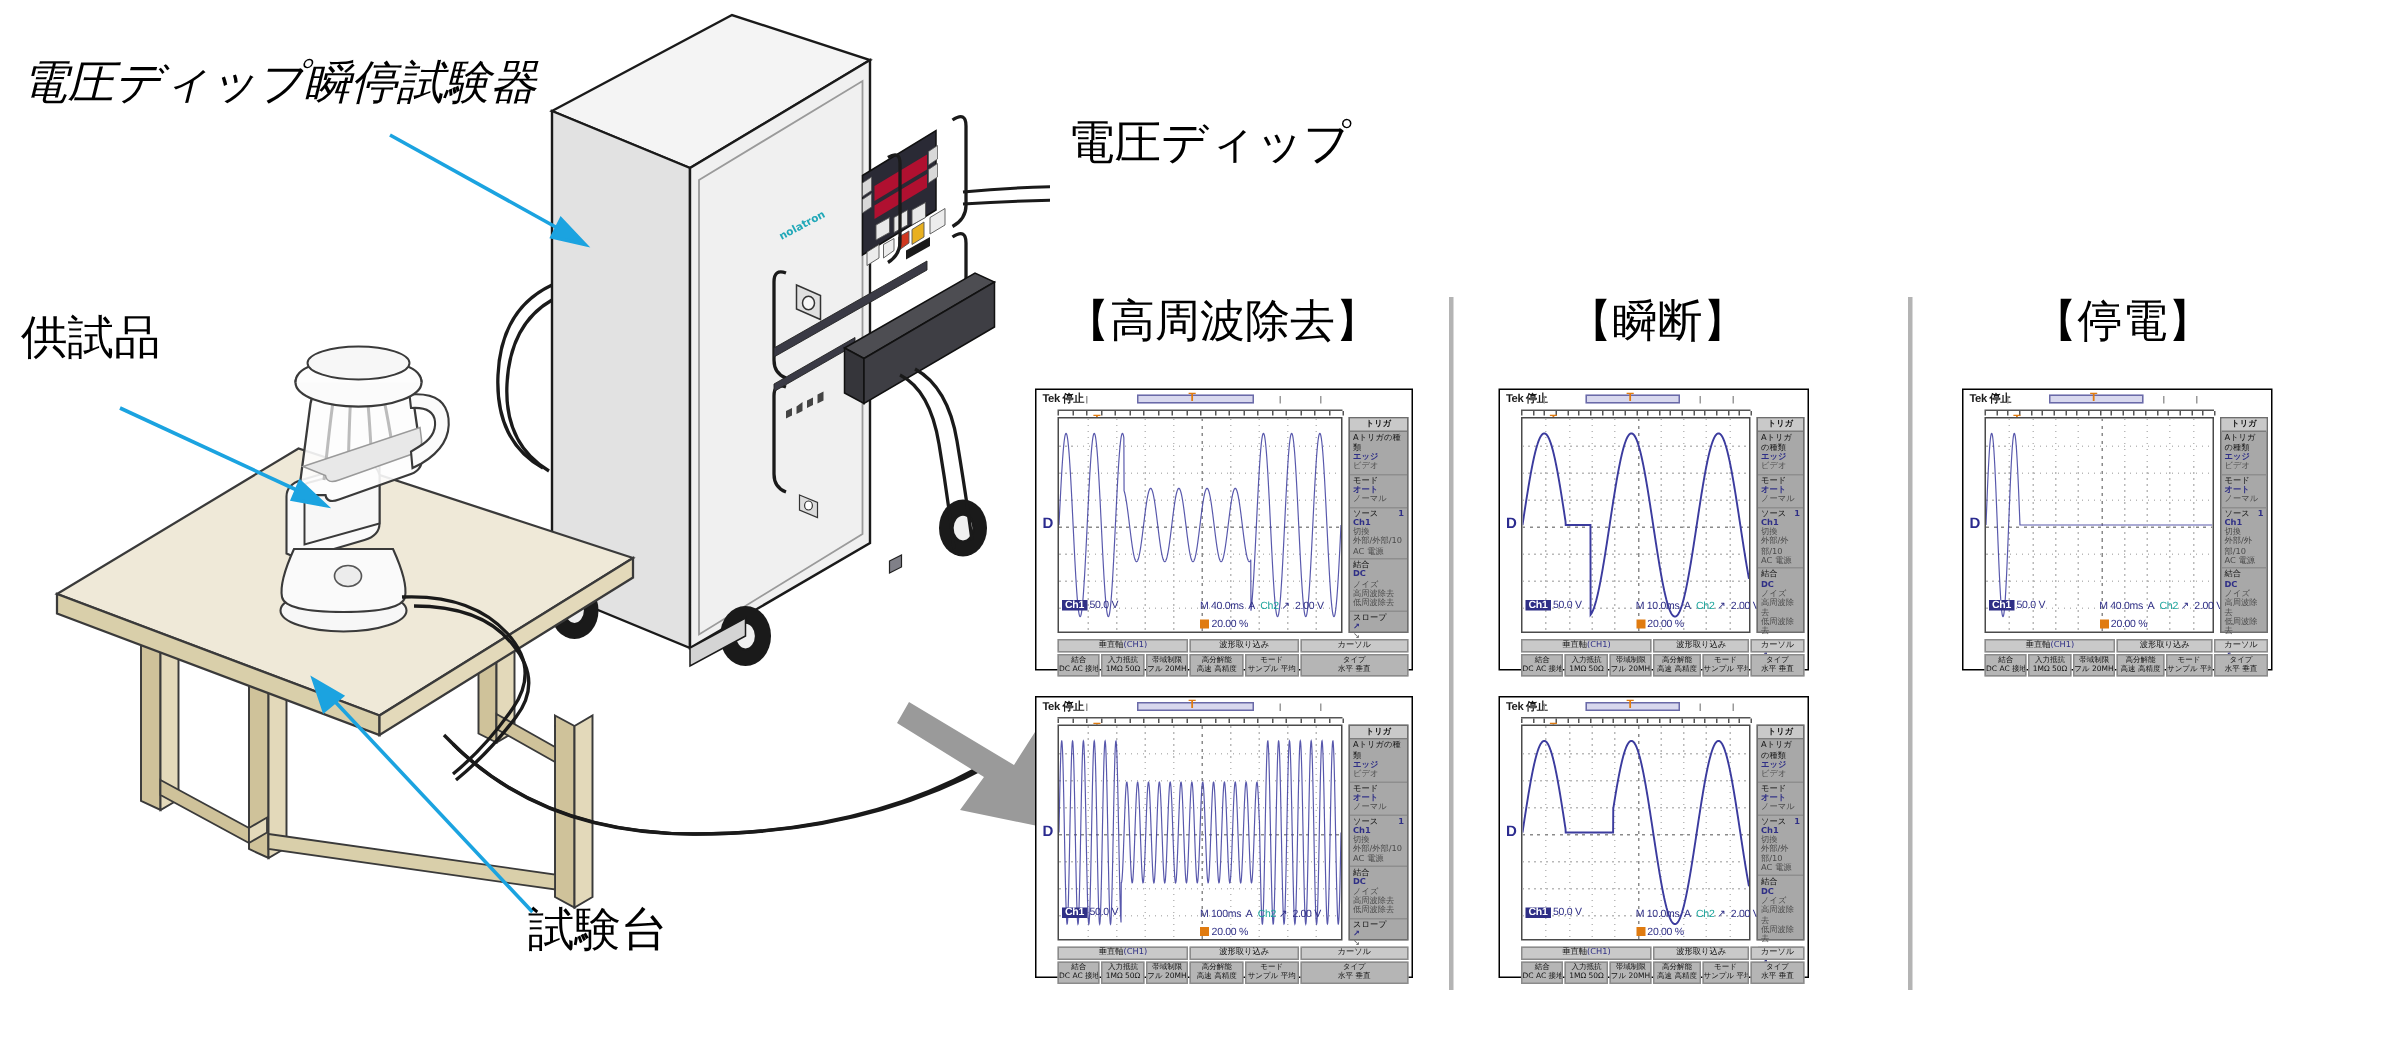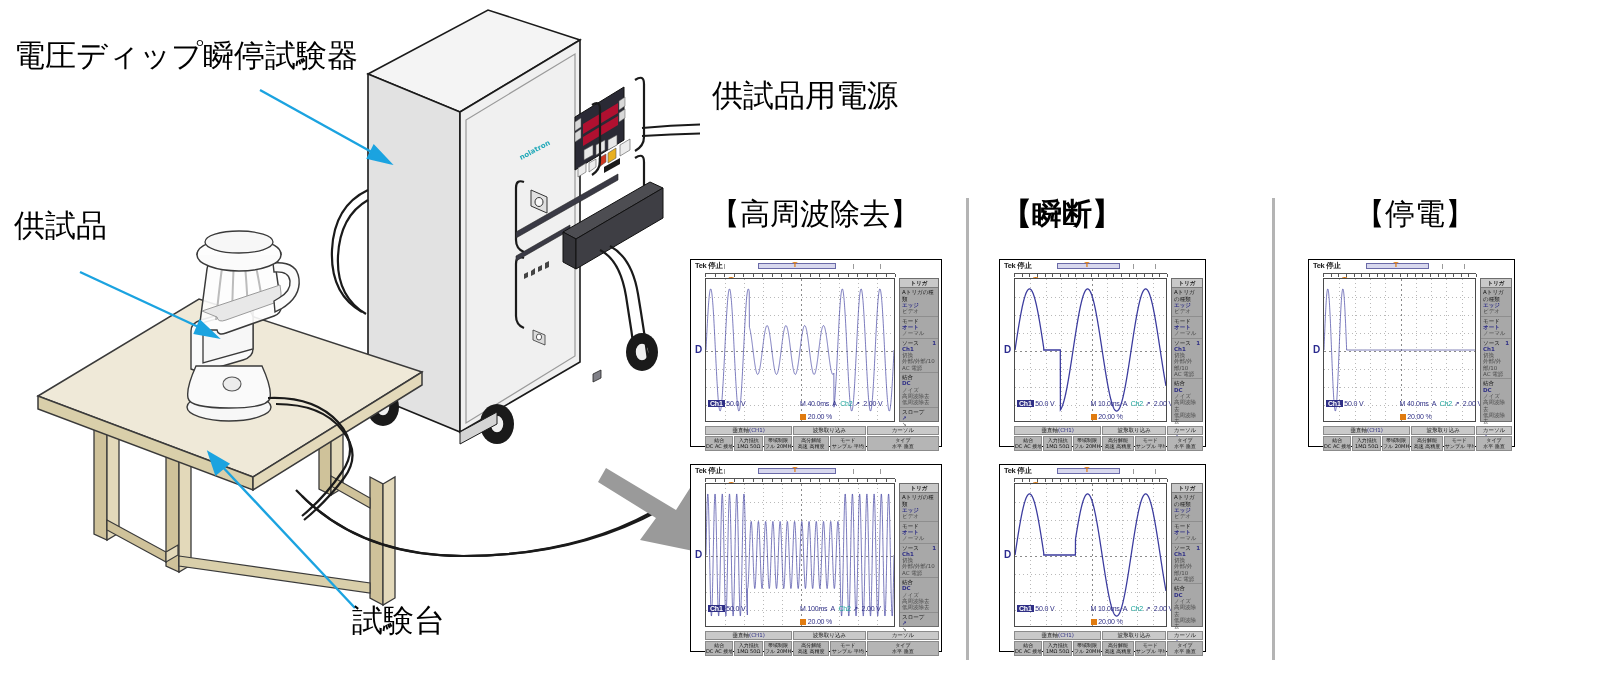--- a/index.html
+++ b/index.html
@@ -254,29 +254,29 @@
     <line x1="355" y1="608" x2="218" y2="462"></line>
     <polygon points="209,453 216,474 228,464"></polygon>
   </g>
 </svg>
 
 <svg class="abs gray-arrow" style="left:598;top:462px;left:598px;" width="130" height="100" viewBox="0 0 130 100">
   <polygon points="8,6 78,48 92,26 110,92 42,78 58,56 0,20" fill="#9a9a9a"></polygon>
 </svg>
 
 <div class="abs scope-title" style="left:700px;top:194px;width:230px;">【高周波除去】</div>
-<div class="abs scope-title" style="left:957px;top:194px;width:210px;font-weight:bold;">【瞬断】</div>
+<div class="abs scope-title" style="left:1000px;top:194px;width:210px;">【瞬断】</div>
 <div class="abs scope-title" style="left:1310px;top:194px;width:210px;">【停電】</div>
 
 <div class="abs v-div" style="left:966px;top:198px;height:462px;"></div>
 <div class="abs v-div" style="left:1272px;top:198px;height:462px;"></div>
 
-<div class="abs jp-label" style="left:14px;top:40px;">電圧ディップ瞬停試験器</div>
+<div class="abs jp-label" style="left:14px;top:40px;font-style:italic;">電圧ディップ瞬停試験器</div>
 <div class="abs jp-label" style="left:14px;top:210px;">供試品</div>
-<div class="abs jp-label" style="left:712px;top:80px;">供試品用電源</div>
+<div class="abs jp-label" style="left:712px;top:80px;">電圧ディップ</div>
 <div class="abs jp-label" style="left:352px;top:605px;">試験台</div>
 
 <div class="scope" style="left:690px;top:259px;width:252px;height:188px;">
     <div class="topbar">
       <span class="tek">Tek <span class="jp">停止</span></span>
       <div class="posbar" style="left:67.2px;width:77.89999999999999px;"></div>
       <div class="postick" style="left:33px;"></div>
       <div class="postick" style="left:162.20000000000002px;"></div>
       <div class="postick" style="left:188.8px;"></div>
       <div class="trigmark" style="left:101.4px;top:1px;">T</div>

